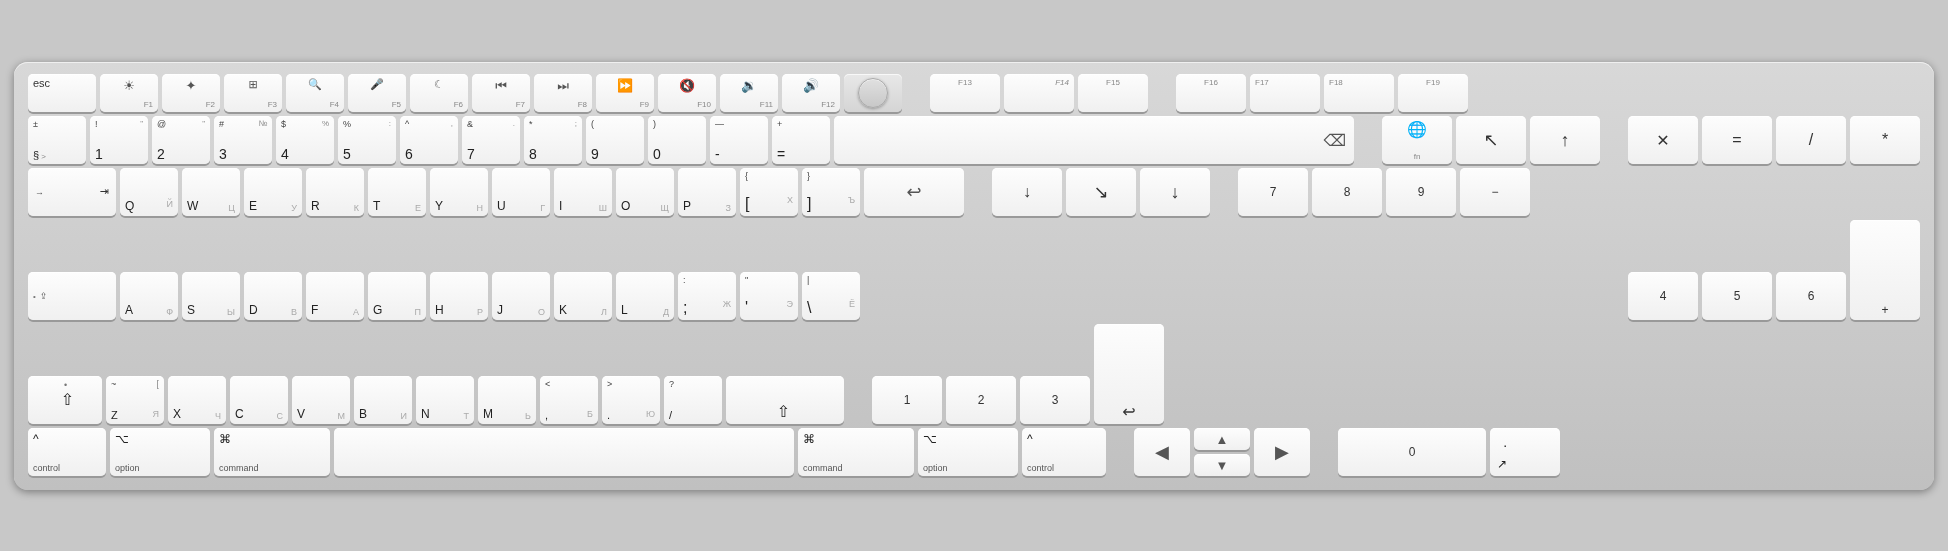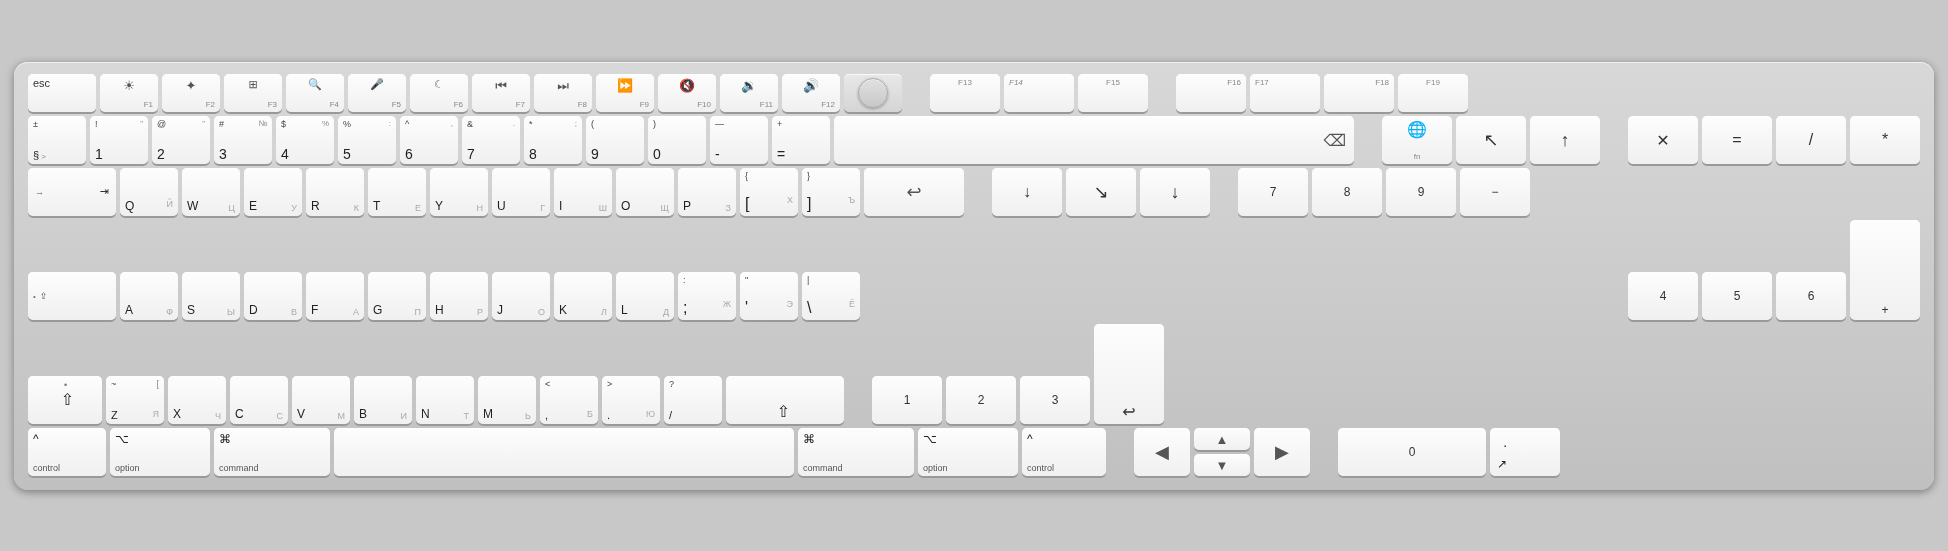--- a/index.html
+++ b/index.html
@@ -226,39 +226,39 @@
       <div class="touch-id-circle"></div>
     </div>
 
     <div class="gap-section"></div>
 
     <div class="key wfnm">
       <div class="fn-row-fn" style="text-align:center;">F13</div>
     </div>
 
     <div class="key wfnm">
-      <div class="fn-row-fn" style="text-align:left;font-style:italic;">F14</div>
+      <div class="fn-row-fn" style="text-align:right;font-style:italic;">F14</div>
     </div>
 
     <div class="key wfnm">
       <div class="fn-row-fn" style="text-align:center;">F15</div>
     </div>
 
     <div class="gap-section"></div>
 
     <div class="key wfnm">
-      <div class="fn-row-fn" style="text-align:right;">F16</div>
+      <div class="fn-row-fn" style="text-align:center;">F16</div>
     </div>
 
     <div class="key wfnm">
       <div class="fn-row-fn" style="text-align:left;">F17</div>
     </div>
 
     <div class="key wfnm">
-      <div class="fn-row-fn" style="text-align:right;">F18</div>
+      <div class="fn-row-fn" style="text-align:left;">F18</div>
     </div>
 
     <div class="key wfnm">
       <div class="fn-row-fn" style="text-align:center;">F19</div>
     </div>
   </div>
 
   <div class="row">
 
     <div class="key w1">

